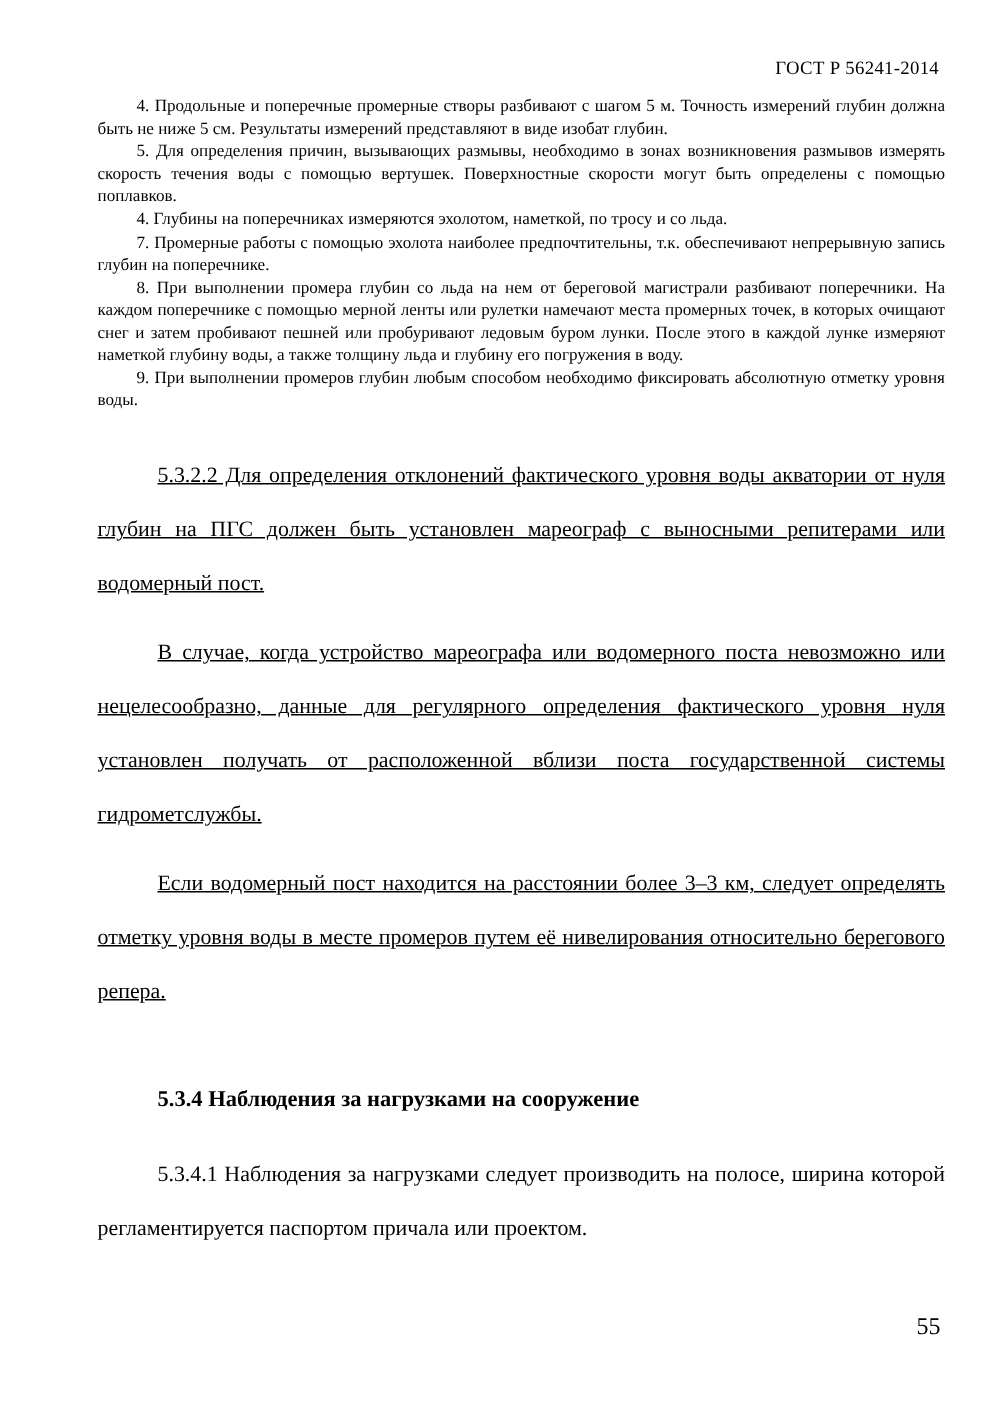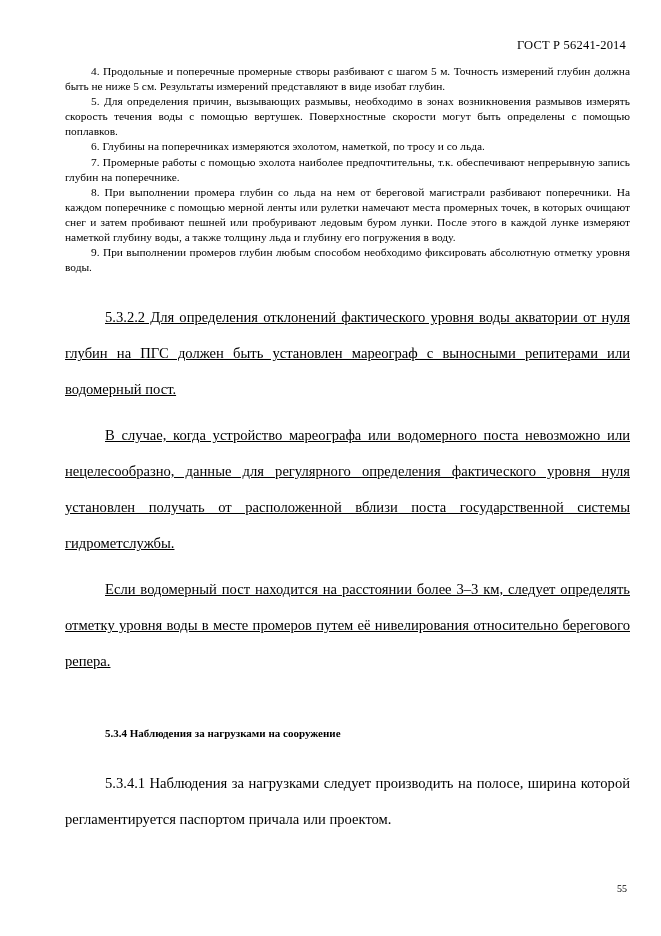--- a/index.html
+++ b/index.html
@@ -53,55 +53,55 @@
     font-size: 14.6px;
     line-height: 36px;
     text-align: justify;
     text-indent: 40px;
   }
   .big-block p + p {
     margin-top: 10px;
   }
   .section-head {
     margin-top: 44px;
-    font-size: 11px;
+    font-size: 15px;
     font-weight: bold;
     text-indent: 40px;
     line-height: 20px;
   }
   .after-head {
     margin-top: 22px;
   }
   .after-head p {
     margin: 0;
     font-size: 14.6px;
     line-height: 36px;
     text-align: justify;
     text-indent: 40px;
   }
   .page-number {
     position: absolute;
     bottom: 42px;
     right: 34px;
-    font-size: 10px;
+    font-size: 16px;
   }
 </style>
 </head>
 <body>
 
 <div class="page">
 
   <div class="header">ГОСТ Р 56241-2014</div>
 
   <div class="content">
 
     <div class="small-block">
       <p>4. Продольные и поперечные промерные створы разбивают с шагом 5 м. Точность измерений глубин должна быть не ниже 5 см. Результаты измерений представляют в виде изобат глубин.</p>
       <p>5. Для определения причин, вызывающих размывы, необходимо в зонах возникновения размывов измерять скорость течения воды с помощью вертушек. Поверхностные скорости могут быть определены с помощью поплавков.</p>
-      <p>6. Глубины на поперечниках измеряются эхолотом, наметкой, по тросу и со льда.</p>
+      <p>4. Глубины на поперечниках измеряются эхолотом, наметкой, по тросу и со льда.</p>
       <p>7. Промерные работы с помощью эхолота наиболее предпочтительны, т.к. обеспечивают непрерывную запись глубин на поперечнике.</p>
       <p>8. При выполнении промера глубин со льда на нем от береговой магистрали разбивают поперечники. На каждом поперечнике с помощью мерной ленты или рулетки намечают места промерных точек, в которых очищают снег и затем пробивают пешней или пробуривают ледовым буром лунки. После этого в каждой лунке измеряют наметкой глубину воды, а также толщину льда и глубину его погружения в воду.</p>
       <p>9. При выполнении промеров глубин любым способом необходимо фиксировать абсолютную отметку уровня воды.</p>
     </div>
 
     <div class="big-block">
       <p>5.3.2.2   Для определения отклонений фактического уровня воды акватории от нуля глубин на ПГС должен быть установлен мареограф с выносными репитерами или водомерный пост.</p>
       <p>В случае, когда устройство мареографа или водомерного поста невозможно или нецелесообразно, данные для регулярного определения фактического уровня нуля установлен получать от расположенной вблизи поста государственной системы гидрометслужбы.</p>
       <p>Если водомерный пост находится на расстоянии более 3–3 км, следует определять отметку уровня воды в месте промеров путем её нивелирования относительно берегового репера.</p>
     </div>

